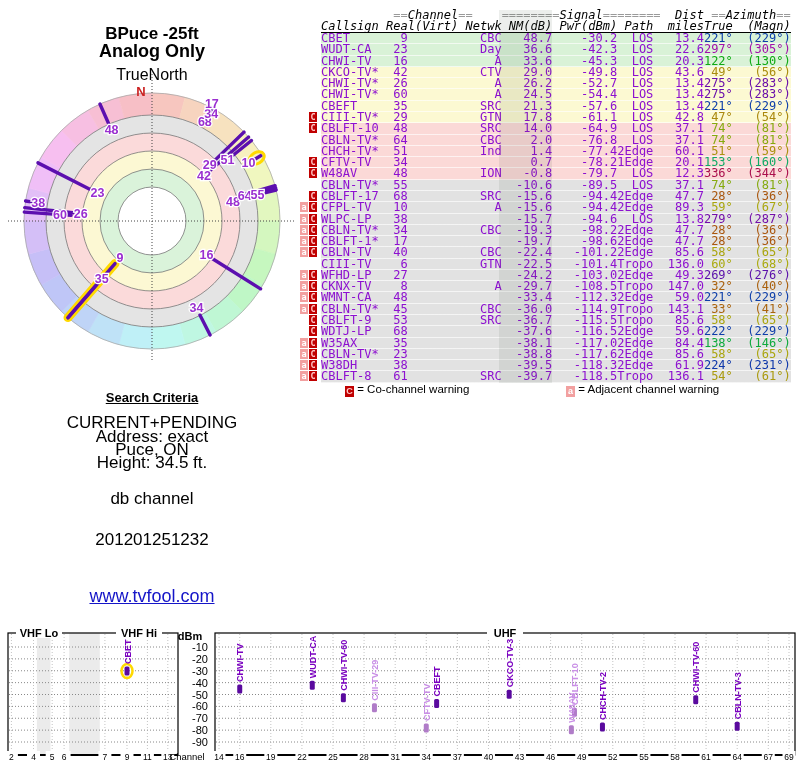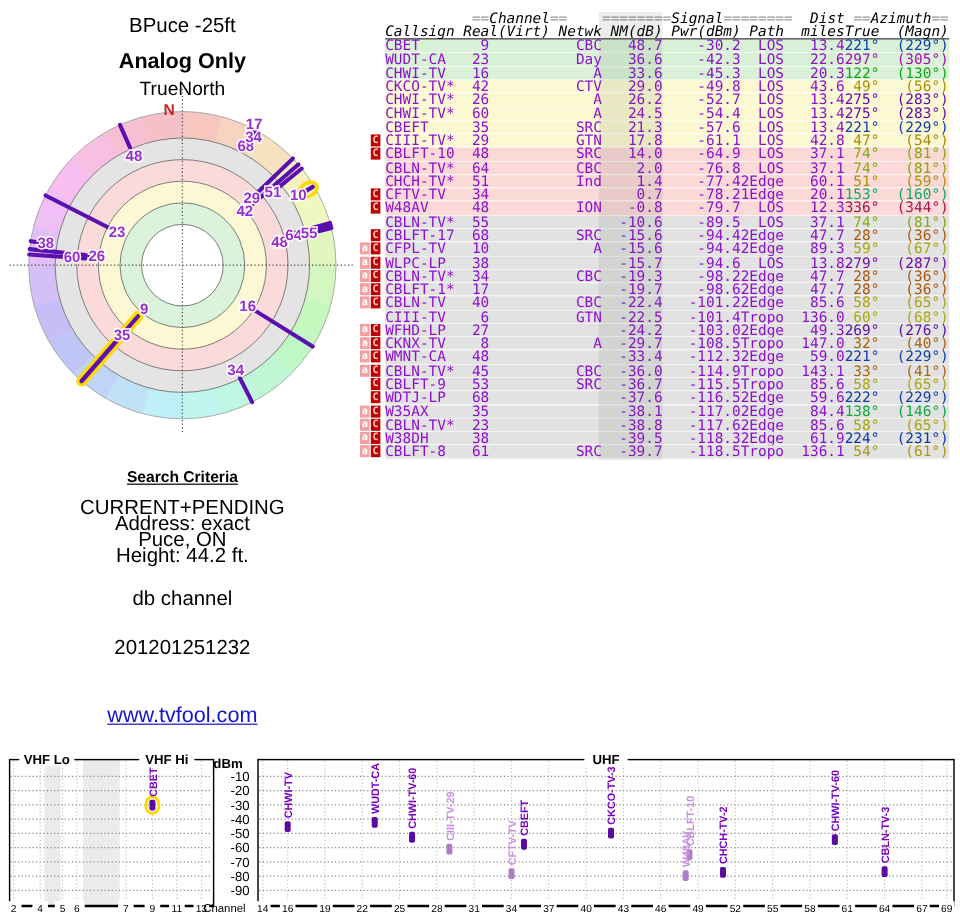--- a/index.html
+++ b/index.html
@@ -1,20 +1,20 @@
 <!DOCTYPE html>
 <html><head>
 <meta charset="utf-8">
 <style>
   html,body{margin:0;padding:0;background:#fff;}
   #page{position:relative;width:800px;height:768px;background:#fff;overflow:hidden;
         font-family:"Liberation Sans",sans-serif;color:#000;}
   .abs{position:absolute;}
   .ctr{text-align:center;}
-  #title1{left:0;top:12px;width:304px;font-size:17px;font-weight:normal;}
+  #title1{left:0;top:24px;width:304px;font-size:17px;font-weight:bold;}
   #title2{left:0;top:41px;width:304px;font-size:18px;font-weight:bold;}
   #truenorth{left:0;top:66px;width:304px;font-size:16px;}
   #search-head{left:0;top:390px;width:304px;font-size:13px;font-weight:bold;text-decoration:underline;}
   .search-line{left:0;width:304px;font-size:17px;}
   #tvlink{left:0;top:586px;width:304px;font-size:18px;}
   #tvlink a{color:#1515c8;}
   #tv-table{left:321px;top:33px;font-family:"DejaVu Sans Mono",monospace;font-size:12px;line-height:11.29px;white-space:pre;}
   #tv-table-header{left:321px;top:10px;font-family:"DejaVu Sans Mono",monospace;font-size:12px;line-height:11px;white-space:pre;border-bottom:1px solid #000;font-style:italic;}
   .hdr-eq{color:#9a9a9a;}
   .trow{height:11.29px;position:relative;background-image:linear-gradient(to top, rgba(255,255,255,.65) 1px, transparent 1px);}
@@ -120,33 +120,37 @@
       <text x="36.218303163440126" y="146.97874962736543" text-anchor="middle" font-size="12.5" font-weight="bold" fill="#9a2fd0" stroke="#fff" stroke-width="2.5" paint-order="stroke">38</text>
       <text x="209.26312797891222" y="58.08648699928027" text-anchor="middle" font-size="12.5" font-weight="bold" fill="#9a2fd0" stroke="#fff" stroke-width="2.5" paint-order="stroke">34</text>
       <text x="209.85410748566184" y="47.529699851005574" text-anchor="middle" font-size="12.5" font-weight="bold" fill="#9a2fd0" stroke="#fff" stroke-width="2.5" paint-order="stroke">17</text>
       <text x="139" y="36" text-anchor="middle" font-size="13" font-weight="bold" fill="#cc2222">N</text>
     </svg>
 
   <div class="abs ctr" id="search-head">Search Criteria</div>
   <div class="abs ctr search-line" style="top:413px;">CURRENT+PENDING</div>
   <div class="abs ctr search-line" style="top:427px;">Address: exact</div>
   <div class="abs ctr search-line" style="top:440px;">Puce, ON</div>
-  <div class="abs ctr search-line" style="top:453px;">Height: 44.2 ft.</div>
+  <div class="abs ctr search-line" style="top:453px;">Height: 34.5 ft.</div>
   <div class="abs ctr search-line" style="top:489px;">db channel</div>
   <div class="abs ctr search-line" style="top:530px;">201201251232</div>
 
   <div class="abs ctr" id="tvlink">
     <a href="#">www.tvfool.com</a>
   </div>
 
   <div class="abs" id="tv-table-header">          <span class="hdr-eq">==</span>Channel<span class="hdr-eq">==</span>    <span class="hdr-eq">========</span>Signal<span class="hdr-eq">========</span>  Dist <span class="hdr-eq">==</span>Azimuth<span class="hdr-eq">==</span>
 Callsign Real(Virt) Netwk NM(dB) Pwr(dBm) Path  milesTrue  (Magn)</div>
   <div class="abs" id="tv-table"><div class="trow bg-g"><span class="main">CBET       9          CBC   48.7    -30.2  LOS   13.4</span><span style="color:hsl(221,85%,36%)">221°  (229°)</span></div><div class="trow bg-g"><span class="main">WUDT-CA   23          Day   36.6    -42.3  LOS   22.6</span><span style="color:hsl(297,85%,36%)">297°  (305°)</span></div><div class="trow bg-g"><span class="main">CHWI-TV   16            A   33.6    -45.3  LOS   20.3</span><span style="color:hsl(122,85%,36%)">122°  (130°)</span></div><div class="trow bg-y"><span class="main">CKCO-TV*  42          CTV   29.0    -49.8  LOS   43.6</span><span style="color:hsl(49,85%,36%)"> 49°   (56°)</span></div><div class="trow bg-y"><span class="main">CHWI-TV*  26            A   26.2    -52.7  LOS   13.4</span><span style="color:hsl(275,85%,36%)">275°  (283°)</span></div><div class="trow bg-y"><span class="main">CHWI-TV*  60            A   24.5    -54.4  LOS   13.4</span><span style="color:hsl(275,85%,36%)">275°  (283°)</span></div><div class="trow bg-y"><span class="main">CBEFT     35          SRC   21.3    -57.6  LOS   13.4</span><span style="color:hsl(221,85%,36%)">221°  (229°)</span></div><div class="trow bg-y"><span class="main">CIII-TV*  29          GTN   17.8    -61.1  LOS   42.8</span><span style="color:hsl(47,85%,36%)"> 47°   (54°)</span><span class="wbox wc" style="left:-12px">C</span></div><div class="trow bg-p"><span class="main">CBLFT-10  48          SRC   14.0    -64.9  LOS   37.1</span><span style="color:hsl(74,85%,36%)"> 74°   (81°)</span><span class="wbox wc" style="left:-12px">C</span></div><div class="trow bg-p"><span class="main">CBLN-TV*  64          CBC    2.0    -76.8  LOS   37.1</span><span style="color:hsl(74,85%,36%)"> 74°   (81°)</span></div><div class="trow bg-p"><span class="main">CHCH-TV*  51          Ind    1.4    -77.42Edge   60.1</span><span style="color:hsl(51,85%,36%)"> 51°   (59°)</span></div><div class="trow bg-p"><span class="main">CFTV-TV   34                 0.7    -78.21Edge   20.1</span><span style="color:hsl(153,85%,36%)">153°  (160°)</span><span class="wbox wc" style="left:-12px">C</span></div><div class="trow bg-p"><span class="main">W48AV     48          ION   -0.8    -79.7  LOS   12.3</span><span style="color:hsl(336,85%,36%)">336°  (344°)</span><span class="wbox wc" style="left:-12px">C</span></div><div class="trow bg-w"><span class="main">CBLN-TV*  55               -10.6    -89.5  LOS   37.1</span><span style="color:hsl(74,85%,36%)"> 74°   (81°)</span></div><div class="trow bg-w"><span class="main">CBLFT-17  68          SRC  -15.6    -94.42Edge   47.7</span><span style="color:hsl(28,85%,36%)"> 28°   (36°)</span><span class="wbox wc" style="left:-12px">C</span></div><div class="trow bg-w"><span class="main">CFPL-TV   10            A  -15.6    -94.42Edge   89.3</span><span style="color:hsl(59,85%,36%)"> 59°   (67°)</span><span class="wbox wa" style="left:-21px">a</span><span class="wbox wc" style="left:-12px">C</span></div><div class="trow bg-w"><span class="main">WLPC-LP   38               -15.7    -94.6  LOS   13.8</span><span style="color:hsl(279,85%,36%)">279°  (287°)</span><span class="wbox wa" style="left:-21px">a</span><span class="wbox wc" style="left:-12px">C</span></div><div class="trow bg-w"><span class="main">CBLN-TV*  34          CBC  -19.3    -98.22Edge   47.7</span><span style="color:hsl(28,85%,36%)"> 28°   (36°)</span><span class="wbox wa" style="left:-21px">a</span><span class="wbox wc" style="left:-12px">C</span></div><div class="trow bg-w"><span class="main">CBLFT-1*  17               -19.7    -98.62Edge   47.7</span><span style="color:hsl(28,85%,36%)"> 28°   (36°)</span><span class="wbox wa" style="left:-21px">a</span><span class="wbox wc" style="left:-12px">C</span></div><div class="trow bg-w"><span class="main">CBLN-TV   40          CBC  -22.4   -101.22Edge   85.6</span><span style="color:hsl(58,85%,36%)"> 58°   (65°)</span><span class="wbox wa" style="left:-21px">a</span><span class="wbox wc" style="left:-12px">C</span></div><div class="trow bg-w"><span class="main">CIII-TV    6          GTN  -22.5   -101.4Tropo  136.0</span><span style="color:hsl(60,85%,36%)"> 60°   (68°)</span></div><div class="trow bg-w"><span class="main">WFHD-LP   27               -24.2   -103.02Edge   49.3</span><span style="color:hsl(269,85%,36%)">269°  (276°)</span><span class="wbox wa" style="left:-21px">a</span><span class="wbox wc" style="left:-12px">C</span></div><div class="trow bg-w"><span class="main">CKNX-TV    8            A  -29.7   -108.5Tropo  147.0</span><span style="color:hsl(32,85%,36%)"> 32°   (40°)</span><span class="wbox wa" style="left:-21px">a</span><span class="wbox wc" style="left:-12px">C</span></div><div class="trow bg-w"><span class="main">WMNT-CA   48               -33.4   -112.32Edge   59.0</span><span style="color:hsl(221,85%,36%)">221°  (229°)</span><span class="wbox wa" style="left:-21px">a</span><span class="wbox wc" style="left:-12px">C</span></div><div class="trow bg-w"><span class="main">CBLN-TV*  45          CBC  -36.0   -114.9Tropo  143.1</span><span style="color:hsl(33,85%,36%)"> 33°   (41°)</span><span class="wbox wa" style="left:-21px">a</span><span class="wbox wc" style="left:-12px">C</span></div><div class="trow bg-w"><span class="main">CBLFT-9   53          SRC  -36.7   -115.5Tropo   85.6</span><span style="color:hsl(58,85%,36%)"> 58°   (65°)</span><span class="wbox wc" style="left:-12px">C</span></div><div class="trow bg-w"><span class="main">WDTJ-LP   68               -37.6   -116.52Edge   59.6</span><span style="color:hsl(222,85%,36%)">222°  (229°)</span><span class="wbox wc" style="left:-12px">C</span></div><div class="trow bg-w"><span class="main">W35AX     35               -38.1   -117.02Edge   84.4</span><span style="color:hsl(138,85%,36%)">138°  (146°)</span><span class="wbox wa" style="left:-21px">a</span><span class="wbox wc" style="left:-12px">C</span></div><div class="trow bg-w"><span class="main">CBLN-TV*  23               -38.8   -117.62Edge   85.6</span><span style="color:hsl(58,85%,36%)"> 58°   (65°)</span><span class="wbox wa" style="left:-21px">a</span><span class="wbox wc" style="left:-12px">C</span></div><div class="trow bg-w"><span class="main">W38DH     38               -39.5   -118.32Edge   61.9</span><span style="color:hsl(224,85%,36%)">224°  (231°)</span><span class="wbox wa" style="left:-21px">a</span><span class="wbox wc" style="left:-12px">C</span></div><div class="trow bg-w"><span class="main">CBLFT-8   61          SRC  -39.7   -118.5Tropo  136.1</span><span style="color:hsl(54,85%,36%)"> 54°   (61°)</span><span class="wbox wa" style="left:-21px">a</span><span class="wbox wc" style="left:-12px">C</span></div></div>
   <div class="abs" id="nm-shade"></div>
 
+  <div class="abs" id="legend">
+    <span class="lg-c-grp"><span class="lg-box wc">C</span> <span>= Co-channel warning</span></span>
+    <span class="lg-a-grp"><span class="lg-box wa">a</span> <span>= Adjacent channel warning</span></span>
+  </div>
 
   <svg class="abs" id="level-chart" style="left:0;top:615px;" width="800" height="153" viewBox="0 0 800 153">
       <rect x="36.900000000000006" y="18" width="13.599999999999994" height="122" fill="rgba(0,0,0,0.08)"></rect>
       <rect x="69.19999999999999" y="18" width="30.600000000000023" height="122" fill="rgba(0,0,0,0.08)"></rect>
       <line x1="9" y1="32" x2="177" y2="32" stroke="#888" stroke-width="1" stroke-dasharray="1,2"></line>
       <line x1="216" y1="32" x2="794" y2="32" stroke="#888" stroke-width="1" stroke-dasharray="1,2"></line>
       <text x="208" y="36" text-anchor="end" font-size="11">-10</text>
       <line x1="9" y1="43.875" x2="177" y2="43.875" stroke="#888" stroke-width="1" stroke-dasharray="1,2"></line>
       <line x1="216" y1="43.875" x2="794" y2="43.875" stroke="#888" stroke-width="1" stroke-dasharray="1,2"></line>
       <text x="208" y="47.875" text-anchor="end" font-size="11">-20</text>

